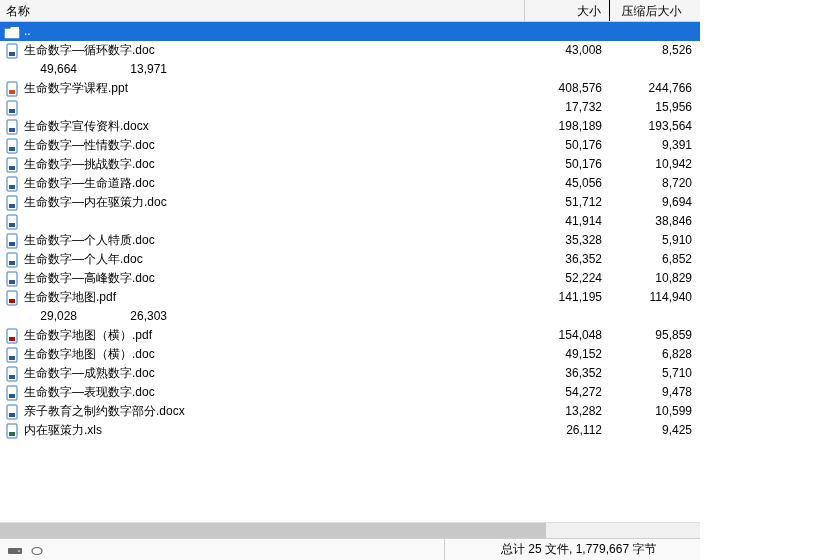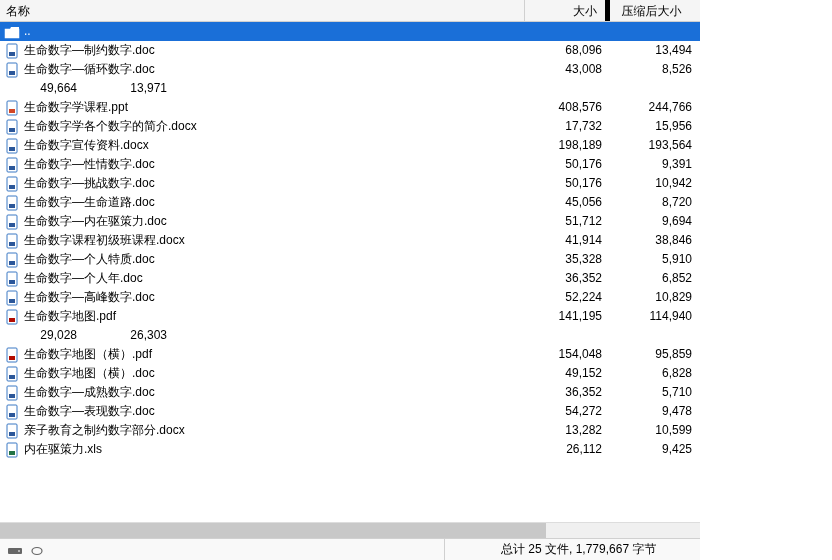--- a/index.html
+++ b/index.html
@@ -14,21 +14,21 @@
 .header {
   display: flex;
   height: 22px;
   border-bottom: 1px solid #d0d0d0;
   background: #f5f5f5;
   font-size: 12px;
   color: #000;
   align-items: center;
 }
 .header .col-name { flex: 1; padding-left: 6px; border-right: 1px solid #d0d0d0; height: 100%; line-height: 22px; }
-.header .col-size { width: 85px; text-align: right; padding-right: 8px; border-right: 5px solid #000000; height: 100%; line-height: 22px; }
+.header .col-size { width: 85px; text-align: right; padding-right: 8px; border-right: 1px solid #000000; height: 100%; line-height: 22px; }
 .header .col-packed { width: 90px; text-align: center; padding-right: 7px; height: 100%; line-height: 22px; }
 .list { flex: 1; overflow: hidden; }
 .row {
   display: flex;
   height: 19px;
   line-height: 19px;
   white-space: nowrap;
 }
 .row.selected { background: #1a6fd8; color: #fff; }
 .row .cell-name { flex: 1; display: flex; align-items: center; padding-left: 4px; overflow: hidden; }
@@ -76,31 +76,20 @@
         <svg viewBox="0 0 16 16">
               <rect x="1" y="5" width="14" height="9" fill="#fff" stroke="#fff" stroke-width="0.5"></rect>
               <path d="M1 5 L6 5 L7 3 L15 3 L15 5" fill="#fff"></path>
             </svg>
       </span>
       <span>..</span>
     </div>
     <div class="cell-size"></div>
     <div class="cell-packed"></div>
   </div>
-<div class="row">
-        <div class="cell-name">
-          <span class="icon"><svg viewBox="0 0 16 16">
-              <rect x="3" y="1" width="10" height="14" rx="1" fill="#fff" stroke="#3b78c4" stroke-width="1"></rect>
-              <rect x="5" y="9" width="6" height="4" fill="#2b579a"></rect>
-            </svg></span>
-          <span>生命数字—制约数字.doc</span>
-        </div>
-        <div class="cell-size">68,096</div>
-        <div class="cell-packed">13,494</div>
-      </div>
       <div class="row">
         <div class="cell-name">
           <span class="icon"><svg viewBox="0 0 16 16">
               <rect x="3" y="1" width="10" height="14" rx="1" fill="#fff" stroke="#3b78c4" stroke-width="1"></rect>
               <rect x="5" y="9" width="6" height="4" fill="#2b579a"></rect>
             </svg></span>
           <span>生命数字—循环数字.doc</span>
         </div>
         <div class="cell-size">43,008</div>
         <div class="cell-packed">8,526</div>
@@ -119,21 +108,20 @@
         </div>
         <div class="cell-size">408,576</div>
         <div class="cell-packed">244,766</div>
       </div>
       <div class="row">
         <div class="cell-name">
           <span class="icon"><svg viewBox="0 0 16 16">
               <rect x="3" y="1" width="10" height="14" rx="1" fill="#fff" stroke="#3b78c4" stroke-width="1"></rect>
               <rect x="5" y="9" width="6" height="4" fill="#2b579a"></rect>
             </svg></span>
-          <span>生命数字学各个数字的简介.docx</span>
         </div>
         <div class="cell-size">17,732</div>
         <div class="cell-packed">15,956</div>
       </div>
       <div class="row">
         <div class="cell-name">
           <span class="icon"><svg viewBox="0 0 16 16">
               <rect x="3" y="1" width="10" height="14" rx="1" fill="#fff" stroke="#3b78c4" stroke-width="1"></rect>
               <rect x="5" y="9" width="6" height="4" fill="#2b579a"></rect>
             </svg></span>
@@ -185,21 +173,20 @@
         </div>
         <div class="cell-size">51,712</div>
         <div class="cell-packed">9,694</div>
       </div>
       <div class="row">
         <div class="cell-name">
           <span class="icon"><svg viewBox="0 0 16 16">
               <rect x="3" y="1" width="10" height="14" rx="1" fill="#fff" stroke="#3b78c4" stroke-width="1"></rect>
               <rect x="5" y="9" width="6" height="4" fill="#2b579a"></rect>
             </svg></span>
-          <span>生命数字课程初级班课程.docx</span>
         </div>
         <div class="cell-size">41,914</div>
         <div class="cell-packed">38,846</div>
       </div>
       <div class="row">
         <div class="cell-name">
           <span class="icon"><svg viewBox="0 0 16 16">
               <rect x="3" y="1" width="10" height="14" rx="1" fill="#fff" stroke="#3b78c4" stroke-width="1"></rect>
               <rect x="5" y="9" width="6" height="4" fill="#2b579a"></rect>
             </svg></span>

